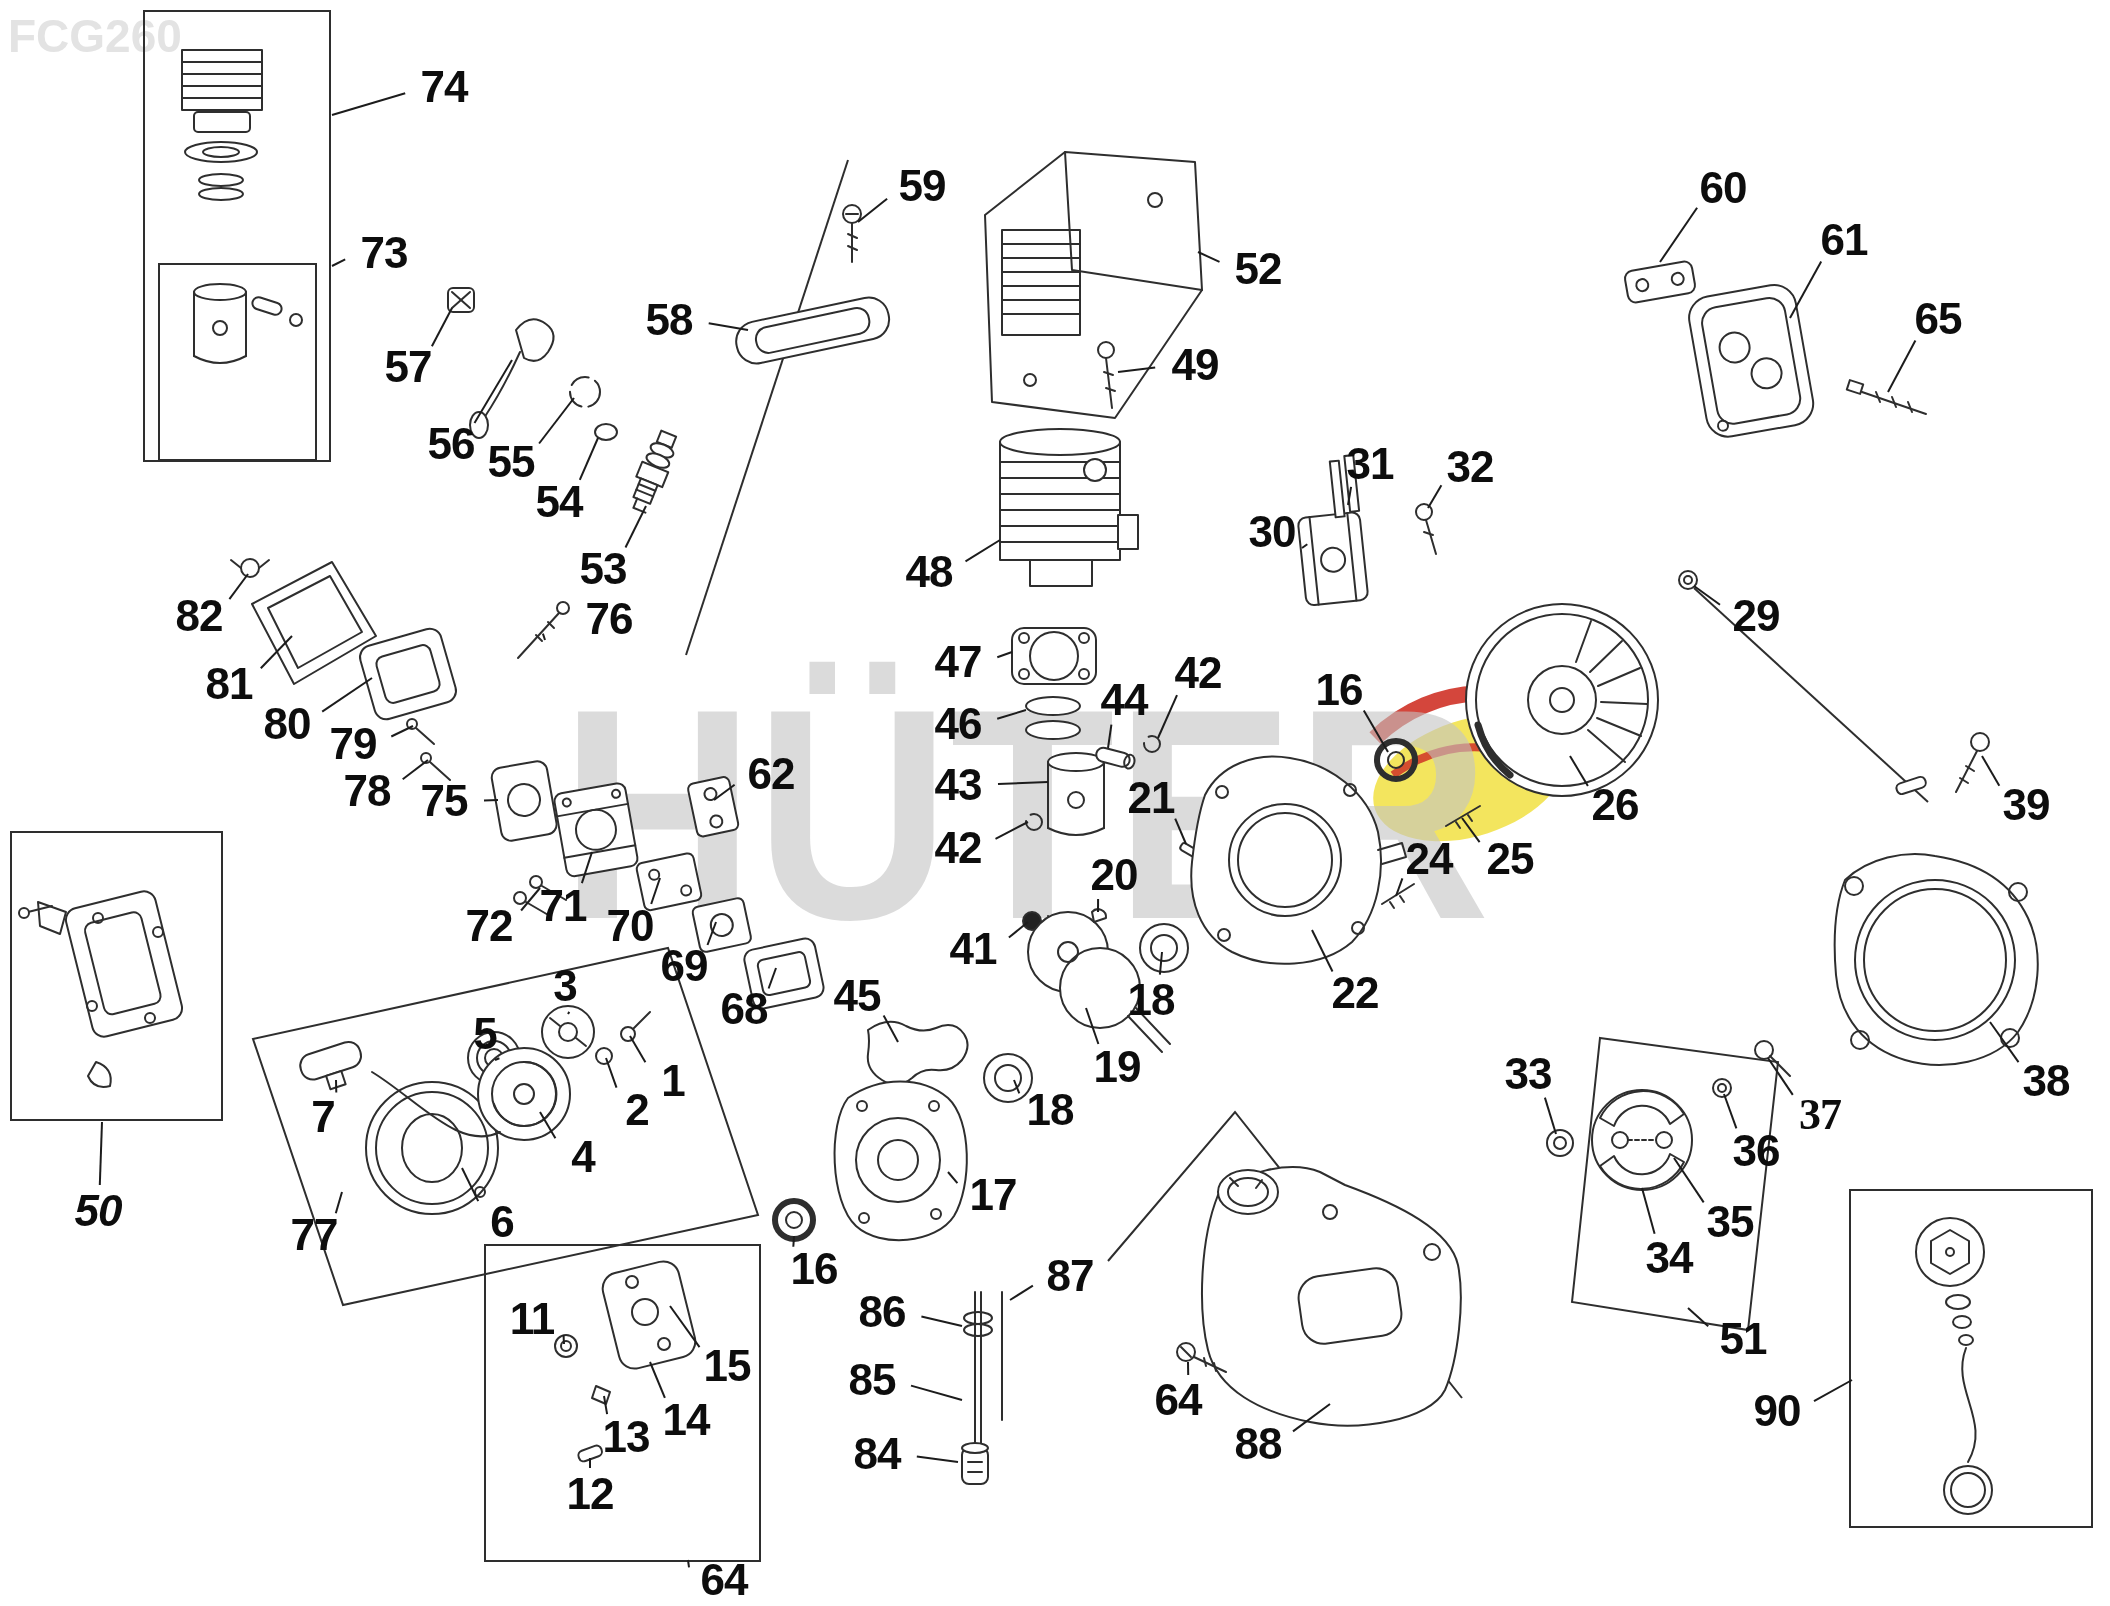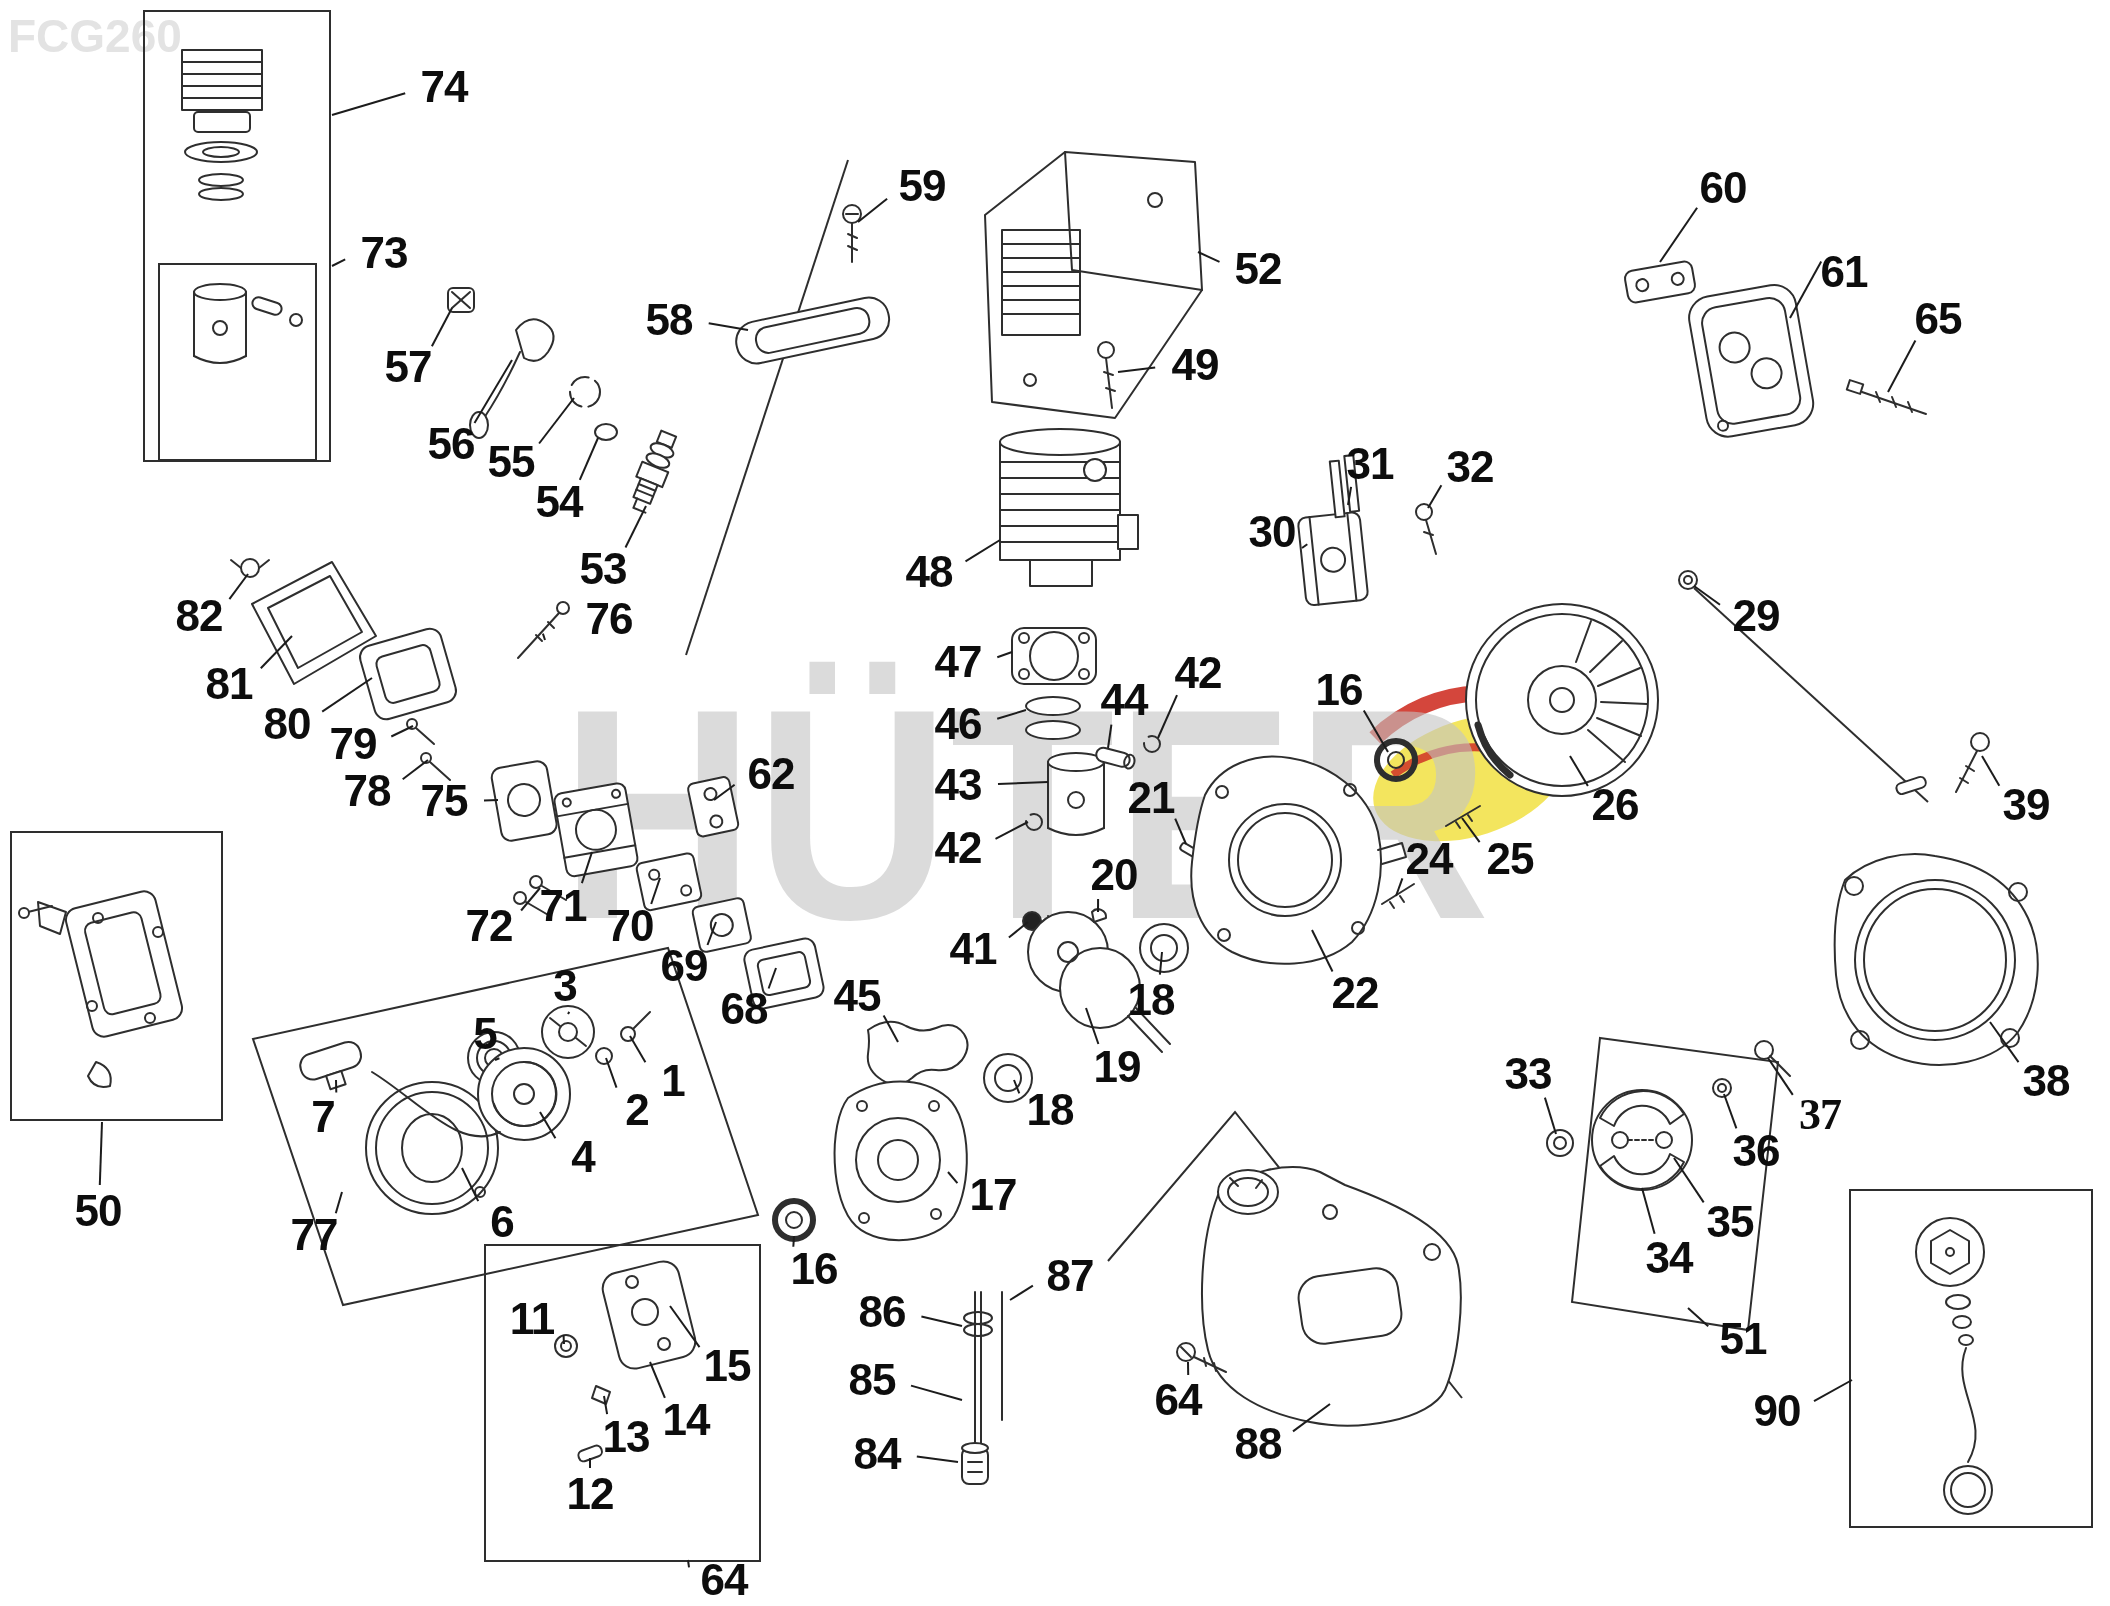--- a/index.html
+++ b/index.html
@@ -585,21 +585,21 @@
         <line x1="689.0" y1="1567.4" x2="688" y2="1560"></line>
       </g>
 </svg>
 
 <div id="labels-layer">
       <div class="part-label" style="left: 444px; top: 87px;">74</div>
       <div class="part-label" style="left: 384px; top: 253px;">73</div>
       <div class="part-label" style="left: 922px; top: 186px;">59</div>
       <div class="part-label" style="left: 1258px; top: 269px;">52</div>
       <div class="part-label" style="left: 1723px; top: 188px;">60</div>
-      <div class="part-label" style="left: 1844px; top: 240px; margin-top: 32px;">61</div>
+      <div class="part-label" style="left: 1844px; top: 240px;">61</div>
       <div class="part-label" style="left: 1938px; top: 319px;">65</div>
       <div class="part-label" style="left: 669px; top: 320px;">58</div>
       <div class="part-label" style="left: 408px; top: 367px;">57</div>
       <div class="part-label" style="left: 1195px; top: 365px;">49</div>
       <div class="part-label" style="left: 451px; top: 444px;">56</div>
       <div class="part-label" style="left: 511px; top: 462px;">55</div>
       <div class="part-label" style="left: 559px; top: 502px;">54</div>
       <div class="part-label" style="left: 603px; top: 569px;">53</div>
       <div class="part-label" style="left: 1370px; top: 464px;">31</div>
       <div class="part-label" style="left: 1470px; top: 467px;">32</div>
@@ -644,21 +644,21 @@
       <div class="part-label" style="left: 2046px; top: 1081px;">38</div>
       <div class="part-label" style="left: 323px; top: 1117px;">7</div>
       <div class="part-label" style="left: 1050px; top: 1110px;">18</div>
       <div class="part-label" style="left: 1528px; top: 1074px;">33</div>
       <div class="part-label" style="left: 1820px; top: 1114px; font-family: Liberation Serif, serif;">37</div>
       <div class="part-label" style="left: 1756px; top: 1151px;">36</div>
       <div class="part-label" style="left: 583px; top: 1157px;">4</div>
       <div class="part-label" style="left: 1730px; top: 1222px;">35</div>
       <div class="part-label" style="left: 1669px; top: 1258px;">34</div>
       <div class="part-label" style="left: 993px; top: 1195px;">17</div>
-      <div class="part-label" style="left: 98px; top: 1211px;">50</div>
+      <div class="part-label" style="left: 98px; top: 1211px; font-style: italic;">50</div>
       <div class="part-label" style="left: 502px; top: 1222px;">6</div>
       <div class="part-label" style="left: 314px; top: 1235px;">77</div>
       <div class="part-label" style="left: 814px; top: 1269px;">16</div>
       <div class="part-label" style="left: 1070px; top: 1276px;">87</div>
       <div class="part-label" style="left: 532px; top: 1319px; text-align: right;">11</div>
       <div class="part-label" style="left: 882px; top: 1312px;">86</div>
       <div class="part-label" style="left: 727px; top: 1366px;">15</div>
       <div class="part-label" style="left: 872px; top: 1380px;">85</div>
       <div class="part-label" style="left: 1743px; top: 1339px;">51</div>
       <div class="part-label" style="left: 1178px; top: 1400px;">64</div>

